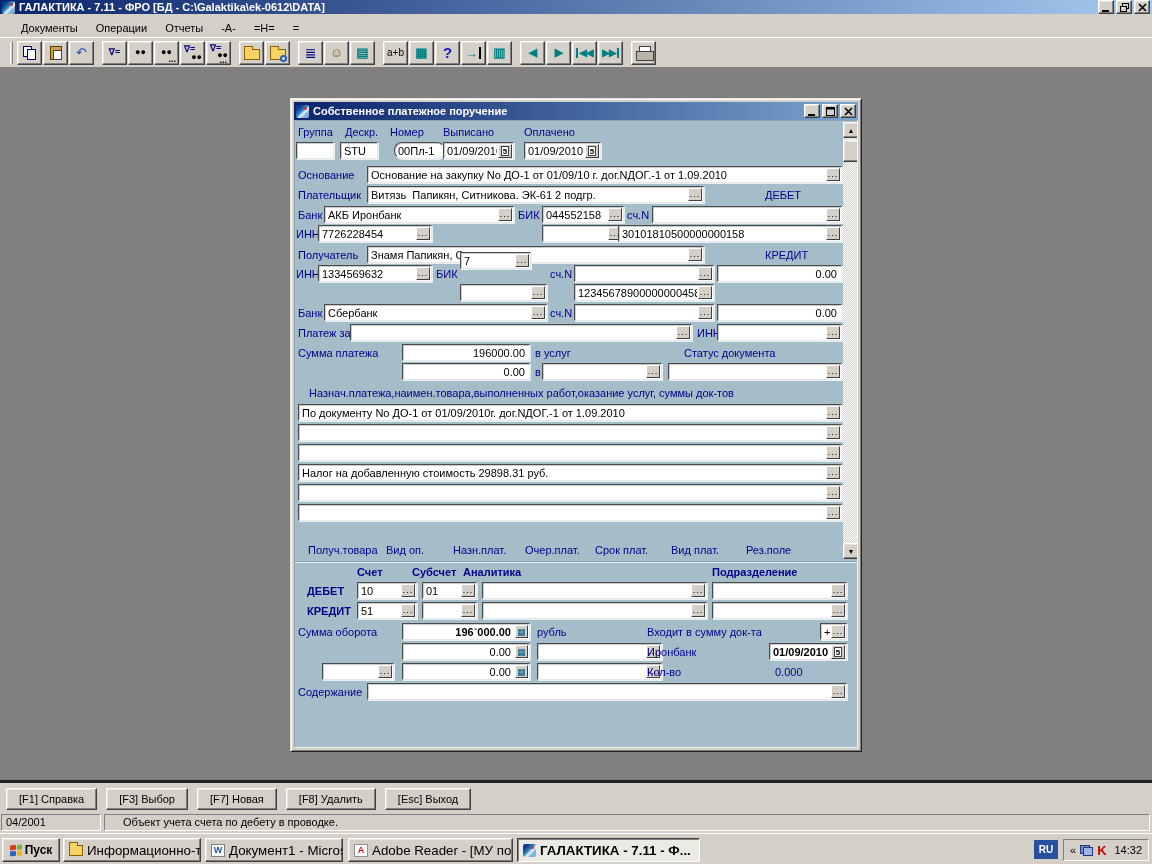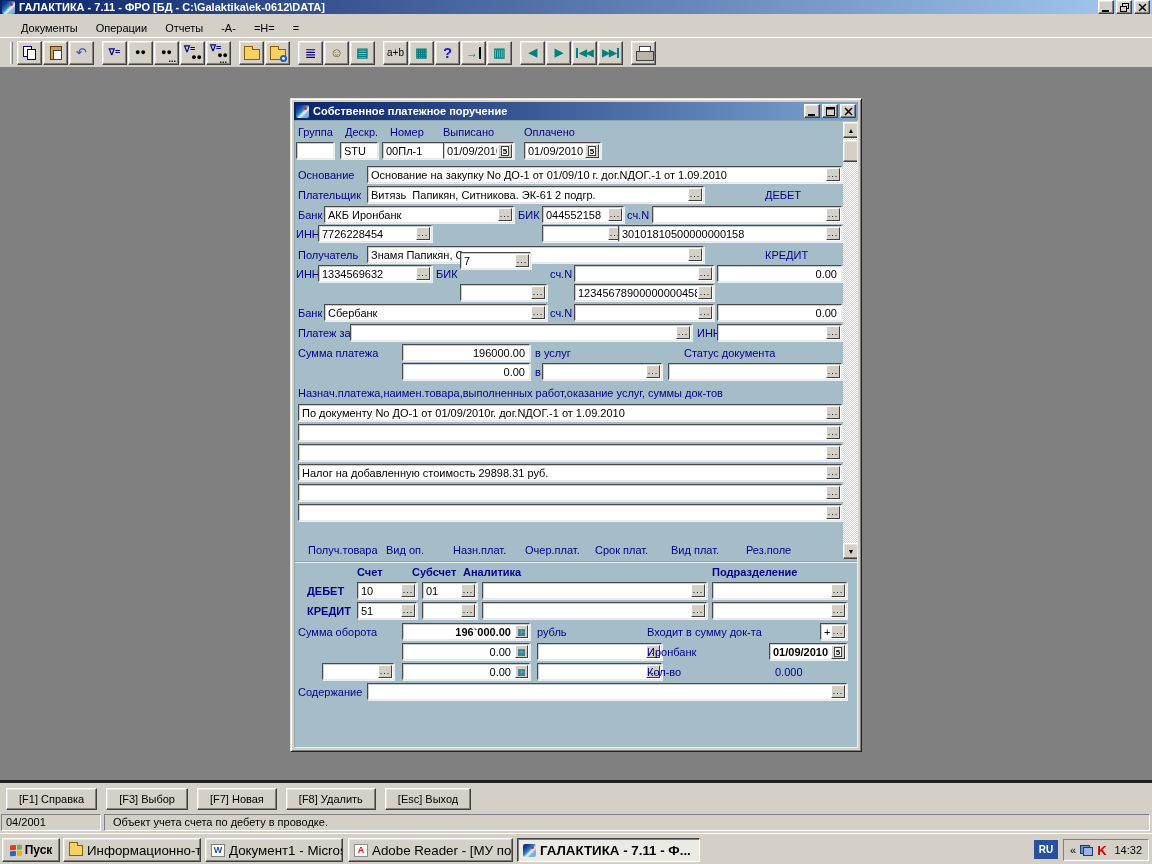--- a/index.html
+++ b/index.html
@@ -76,21 +76,21 @@
   .sb { position:absolute; width:16px; background:#e8e8e8;
     background-image:conic-gradient(#fff 25%, #d4d0c8 0 50%, #fff 0 75%, #d4d0c8 0); background-size:2px 2px; }
   .sbtn { position:absolute; left:0; width:16px; height:16px; display:flex; align-items:center; justify-content:center; font-size:7px; color:#000; }
   .sthumb { position:absolute; left:0; width:16px; height:22px; }
 
   
   .fkeybar { position:absolute; left:0; top:786px; width:1152px; height:26px; background:#d4d0c8; display:flex; align-items:center; padding-left:6px; gap:9px; }
   .fbtn { height:22px; padding:0 12px; display:flex; align-items:center; color:#000; font-family:inherit; font-size:11px; }
   .statusbar { position:absolute; left:0; top:812px; width:1152px; height:21px; background:#d4d0c8; }
   .sp1 { position:absolute; left:1px; top:2px; width:100px; height:17px; padding:1px 4px; color:#000; }
-  .sp2 { position:absolute; left:104px; top:2px; right:2px; height:17px; padding:1px 8px; color:#000; }
+  .sp2 { position:absolute; left:104px; top:2px; right:2px; height:17px; padding:1px 18px; color:#000; }
   .taskbar { position:absolute; left:0; top:833px; width:1152px; height:31px; background:#d4d0c8; border-top:1px solid #fff; }
   .startbtn { position:absolute; left:2px; top:4px; width:58px; height:24px; display:flex; align-items:center; justify-content:center; gap:3px; font-weight:bold; font-size:12px; color:#000; }
   .flag { width:12px; height:11px; display:grid; grid-template:1fr 1fr / 1fr 1fr; gap:1px; transform:skewY(-4deg); }
   .flag i { border-radius:1px; }
   .task { position:absolute; top:4px; height:24px; display:flex; align-items:center; gap:4px; padding:0 5px; color:#000; overflow:hidden; white-space:nowrap; }
   .task.active { background:#eceae4; border-color:#404040 #fff #fff #404040; box-shadow:inset 1px 1px 0 #808080; font-weight:bold; }
   .tico { width:14px; height:13px; flex:none; display:flex; align-items:center; justify-content:center; font-size:9px; font-weight:bold; }
   .ico-word { background:#fff; border:1px solid #808080; color:#2050a0; }
   .ico-adobe { background:#fff; border:1px solid #909090; color:#c01818; }
   .langbox { position:absolute; left:1034px; top:6px; width:24px; height:19px; background:#29509c; color:#fff; font-weight:bold; font-size:10px; display:flex; align-items:center; justify-content:center; }
@@ -253,21 +253,21 @@
         <span class="l" style="left:50px;top:5px;">Дескр.</span>
         <span class="l" style="left:95px;top:5px;">Номер</span>
         <span class="l" style="left:148px;top:5px;">Выписано</span>
         <span class="l" style="left:229px;top:5px;">Оплачено</span>
         <div class="f" style="left:1px;top:21px;width:38px;">
             <span class="v"></span>
           </div>
         <div class="f" style="left:45px;top:21px;width:38px;">
             <span class="v">STU</span>
           </div>
-        <div class="f" style="left:87px;top:21px;width:71px;">
+        <div class="f" style="left:99px;top:21px;width:51px;border-radius:8px;">
             <span class="v">00Пл-1</span>
           </div>
         <div class="f" style="left:148px;top:21px;width:71px;">
             <span class="v">01/09/2010</span>
             <button class="calb">
               <i>5</i>
             </button>
           </div>
         <div class="f" style="left:229px;top:21px;width:77px;">
             <span class="v">01/09/2010</span>
@@ -391,21 +391,21 @@
         <span class="l" style="left:240px;top:245px;">в</span>
         <div class="f" style="left:247px;top:242px;width:120px;">
             <span class="v"></span>
             <button class="dots">...</button>
           </div>
         <div class="f" style="left:373px;top:242px;width:174px;">
             <span class="v"></span>
             <button class="dots">...</button>
           </div>
 
-        <span class="l" style="left:3px;top:266px;">Назнач.платежа,наимен.товара,выполненных работ,оказание услуг, суммы док-тов</span>
+        <span class="l" style="left:14px;top:266px;">Назнач.платежа,наимен.товара,выполненных работ,оказание услуг, суммы док-тов</span>
         <div class="f" style="left:3px;top:283px;width:544px;">
             <span class="v">По документу No ДО-1 от 01/09/2010г. дог.NДОГ.-1 от 1.09.2010</span>
             <button class="dots">...</button>
           </div>
         <div class="f" style="left:3px;top:303px;width:544px;">
             <span class="v"></span>
             <button class="dots">...</button>
           </div>
         <div class="f" style="left:3px;top:323px;width:544px;">
             <span class="v"></span>

